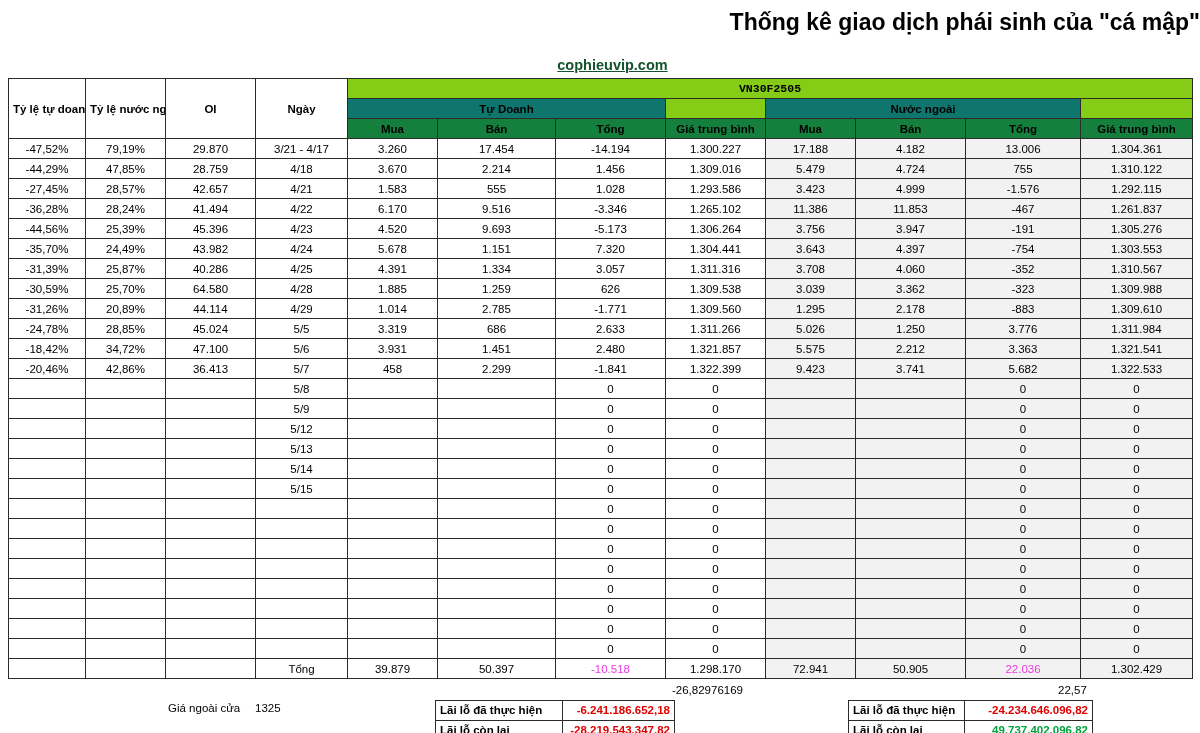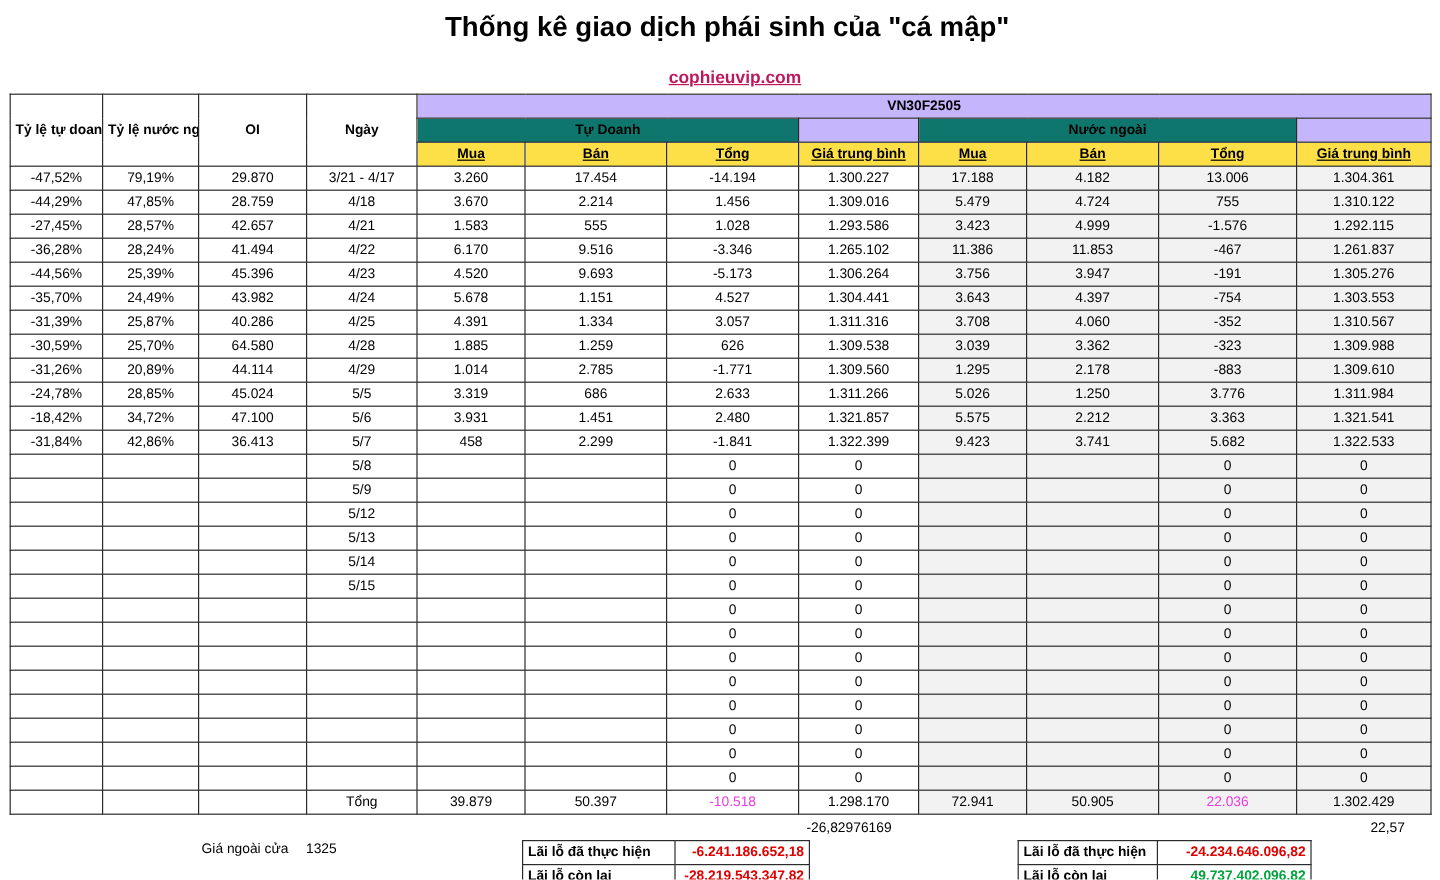--- a/index.html
+++ b/index.html
@@ -10,33 +10,33 @@
   body {
     width: 1200px;
     height: 733px;
     font-family: "Liberation Sans", sans-serif;
     color: #000000;
     overflow: hidden;
     position: relative;
   }
 
   #title {
-    text-align: center;
+    text-align: right;
     font-size: 23px;
     font-weight: bold;
     letter-spacing: 0px;
     margin: 6px 0 0 12px;
     line-height: 32px;
   }
 
   #site-link {
     text-align: center;
     font-size: 14.5px;
     font-weight: bold;
-    color: #be185d;
+    color: #14532d;
     text-decoration: underline;
     margin-top: 19px;
     line-height: 16px;
     padding-left: 25px;
   }
 
   table.grid {
     border-collapse: collapse;
     table-layout: fixed;
     margin-left: 8px;
@@ -62,25 +62,25 @@
     height: 46px;
     line-height: 13px;
     white-space: normal;
   }
   th.hdr-band {
     height: 21px;
     background: #0f766e;
   }
   th.hdr-sub {
     height: 21px;
-    background: #fde047;
-    text-decoration: underline;
+    background: #15803d;
   }
   th.hdr-plain {
-    background: #c4b5fd;
+    background: #84cc16;
+    font-family: Liberation Mono, monospace;
   }
   td.b { font-weight: bold; }
   td.shade { background: #f2f2f2; }
   td.magenta { color: #ea3ce0; font-weight: bold; }
 
   
   col.c0 { width: 77px; }
   col.c1 { width: 80px; }
   col.c2 { width: 90px; }
   col.c3 { width: 92px; }
@@ -98,21 +98,21 @@
     margin-top: 2px;
     height: 80px;
   }
   .ftr-note {
     position: absolute;
     font-size: 11.5px;
   }
   #closing-label { left: 168px; top: 21px; }
   #closing-value { left: 255px; top: 21px; }
   #mid-note { left: 672px; top: 3px; }
-  #right-note { left: 1142px; top: 3px; }
+  #right-note { left: 1058px; top: 3px; }
 
   table.pl {
     position: absolute;
     border-collapse: collapse;
     table-layout: fixed;
   }
   table.pl td {
     border: 1px solid #2b2b2b;
     font-size: 11.5px;
     height: 19px;
@@ -250,21 +250,21 @@
         <td class="shade b">-191</td>
         <td class="shade b">1.305.276</td>
       </tr>
       <tr>
         <td class="">-35,70%</td>
         <td class="">24,49%</td>
         <td class="">43.982</td>
         <td class="">4/24</td>
         <td class="">5.678</td>
         <td class="">1.151</td>
-        <td class="b">4.527</td>
+        <td class="b">7.320</td>
         <td class="b">1.304.441</td>
         <td class="shade">3.643</td>
         <td class="shade">4.397</td>
         <td class="shade b">-754</td>
         <td class="shade b">1.303.553</td>
       </tr>
       <tr>
         <td class="">-31,39%</td>
         <td class="">25,87%</td>
         <td class="">40.286</td>
@@ -328,21 +328,21 @@
         <td class="">3.931</td>
         <td class="">1.451</td>
         <td class="b">2.480</td>
         <td class="b">1.321.857</td>
         <td class="shade">5.575</td>
         <td class="shade">2.212</td>
         <td class="shade b">3.363</td>
         <td class="shade b">1.321.541</td>
       </tr>
       <tr>
-        <td class="">-31,84%</td>
+        <td class="">-20,46%</td>
         <td class="">42,86%</td>
         <td class="">36.413</td>
         <td class="">5/7</td>
         <td class="">458</td>
         <td class="">2.299</td>
         <td class="b">-1.841</td>
         <td class="b">1.322.399</td>
         <td class="shade">9.423</td>
         <td class="shade">3.741</td>
         <td class="shade b">5.682</td>

